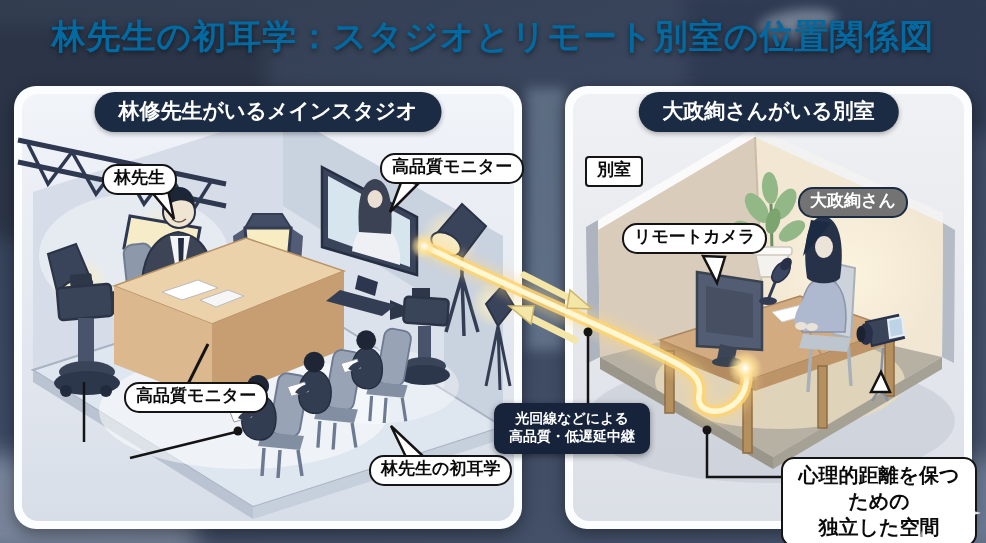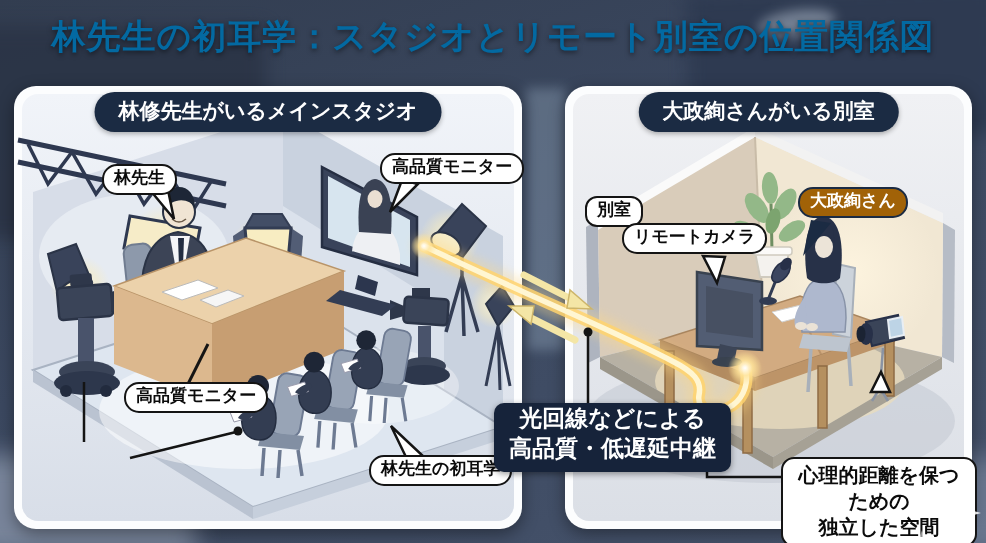--- a/index.html
+++ b/index.html
@@ -34,30 +34,30 @@
     position:absolute; top:6px; left:50%; transform:translateX(-50%);
     background:#1b2b43; color:#fff; font-size:21px; font-weight:700;
     padding:5px 24px 7px; border-radius:27px; white-space:nowrap; z-index:6;
     box-shadow:0 2px 5px rgba(0,0,0,.3);
   }
   .tag {
     position:absolute; background:#fff; border:2.5px solid #141414;
     border-radius:15px; padding:1px 10px 3px; font-weight:700; font-size:17px;
     line-height:1.35; color:#0b0b0b; white-space:nowrap; z-index:5;
   }
-  .tag--dark { background:#a16207; color:#fff; border-color:#1b2b43; }
-  .tag--square { border-radius:12px;margin-top:40px; }
+  .tag--dark { background:#737373; color:#fff; border-color:#1b2b43; }
+  .tag--square { border-radius:4px; }
   .note {
     position:absolute; background:#fff; border:2.5px solid #141414;
     border-radius:13px; padding:3px 10px 5px; font-weight:700; font-size:20px;
     line-height:1.3; color:#0b0b0b; text-align:center; z-index:5;
   }
   .conn-label {
     position:absolute; left:494px; top:403px; background:#16233a; color:#fff;
-    border-radius:10px; padding:0 15px 8px; font-weight:700; font-size:23px;
+    border-radius:10px; padding:6px 15px 8px; font-weight:700; font-size:14px;
     line-height:1.32; text-align:center; z-index:60; white-space:nowrap;
     box-shadow:0 2px 6px rgba(0,0,0,.4);
   }
   .overlay { position:absolute; left:0; top:0; z-index:55; pointer-events:none; }
 
   
   #lbl-teacher      { left:88px;  top:78px; }
   #lbl-mainmonitor  { left:366px; top:67px; }
   #lbl-maindesk     { left:110px; top:296px; }
   #lbl-guestseats   { left:28px;  top:353px; }

